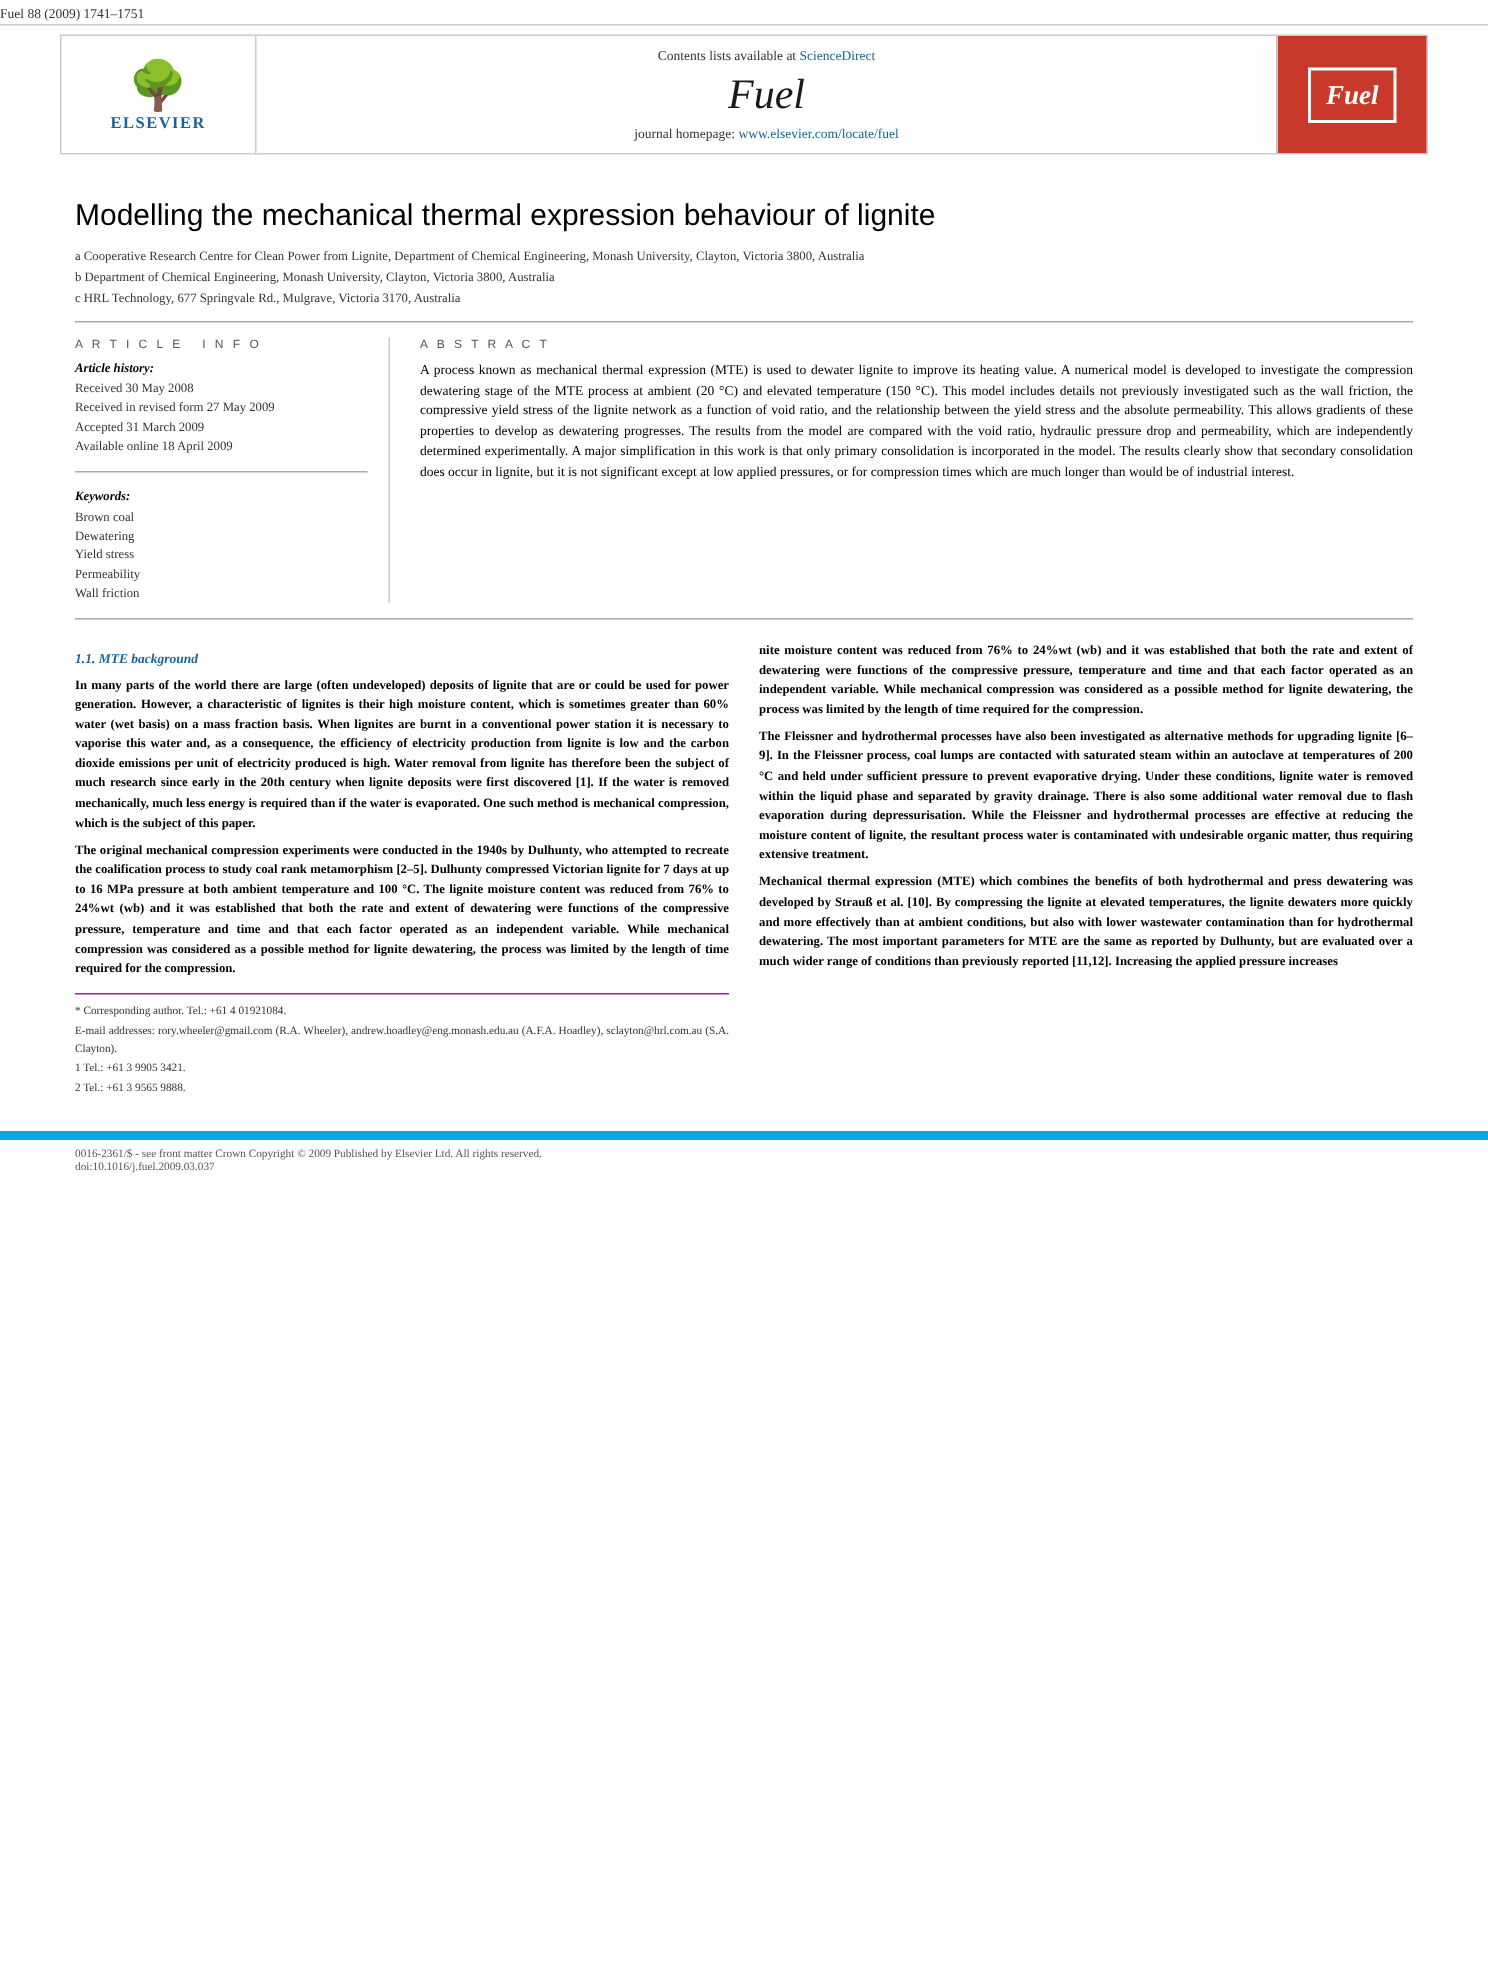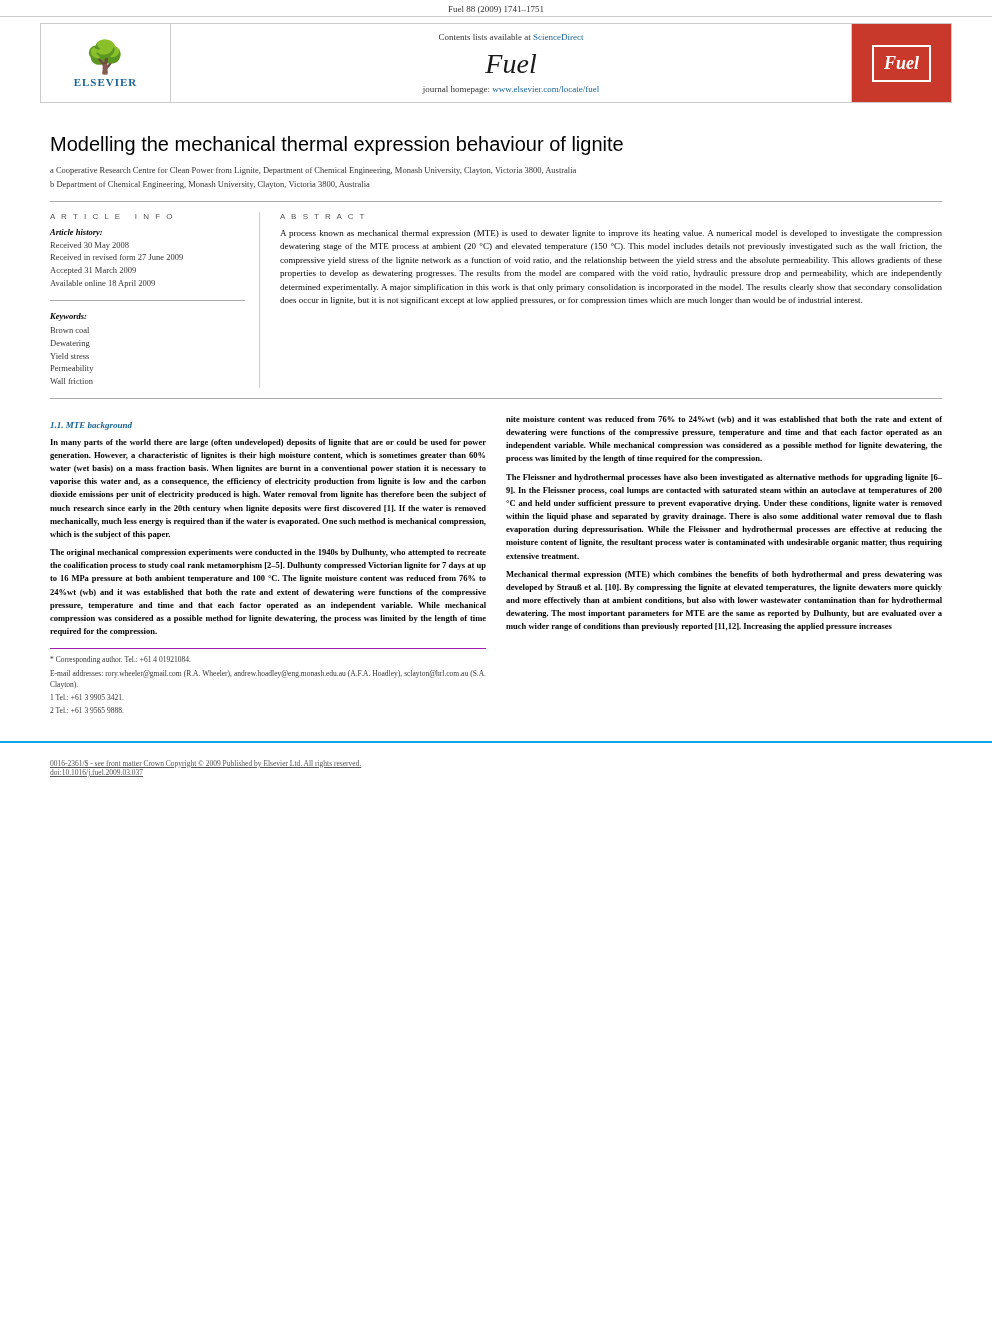--- a/index.html
+++ b/index.html
@@ -7,21 +7,20 @@
       font-family: 'Times New Roman', Times, serif;
       font-size: 10px;
       background: #fff;
       color: #000;
       width: 992px;
       min-height: 1323px;
     }
 
     
     .top-bar {
-      text-align: center;
       font-size: 9px;
       padding: 4px 0 2px 0;
       color: #333;
       border-bottom: 1px solid #ccc;
     }
 
     
     .journal-header {
       display: flex;
       align-items: stretch;
@@ -246,26 +245,25 @@
       line-height: 1.5;
     }
 
     .footnote-line {
       margin-bottom: 2px;
     }
 
     
     .bottom-bar {
       margin-top: 12px;
-      border-top: 2px solid #0ea5e9;
-      padding: 16px 50px;
+      border-top: 6px solid #0ea5e9;
+      padding: 4px 50px;
       font-size: 7.5px;
       color: #555;
       text-align: left;
-      text-decoration: underline;
     }
 
     a { color: #1a6496; text-decoration: none; }
   </style>
 </head>
 <body>
 
 <div class="top-bar">
   <span>Fuel 88 (2009) 1741–1751</span>
 </div>
@@ -296,32 +294,33 @@
 </div>
 
 <div class="article-content">
 
   <h1 class="article-title">Modelling the mechanical thermal expression behaviour of lignite</h1>
 
 
   <div class="affiliations">
     <div class="affil-line">a Cooperative Research Centre for Clean Power from Lignite, Department of Chemical Engineering, Monash University, Clayton, Victoria 3800, Australia</div>
     <div class="affil-line">b Department of Chemical Engineering, Monash University, Clayton, Victoria 3800, Australia</div>
+    <div class="affil-line">c HRL Technology, 677 Springvale Rd., Mulgrave, Victoria 3170, Australia</div>
   </div>
 
   <hr class="divider-line">
 
   <div class="two-col">
 
     <div class="article-info-col">
       <div class="section-label">A R T I C L E &nbsp; I N F O</div>
 
       <div class="info-subsection-label">Article history:</div>
       <div class="info-row">Received 30 May 2008</div>
-      <div class="info-row">Received in revised form 27 June 2009</div>
+      <div class="info-row">Received in revised form 27 May 2009</div>
       <div class="info-row">Accepted 31 March 2009</div>
       <div class="info-row">Available online 18 April 2009</div>
 
       <hr class="divider-line">
 
       <div class="info-subsection-label">Keywords:</div>
       <div class="keywords-list">
         <div>Brown coal</div>
         <div>Dewatering</div>
         <div>Yield stress</div>

